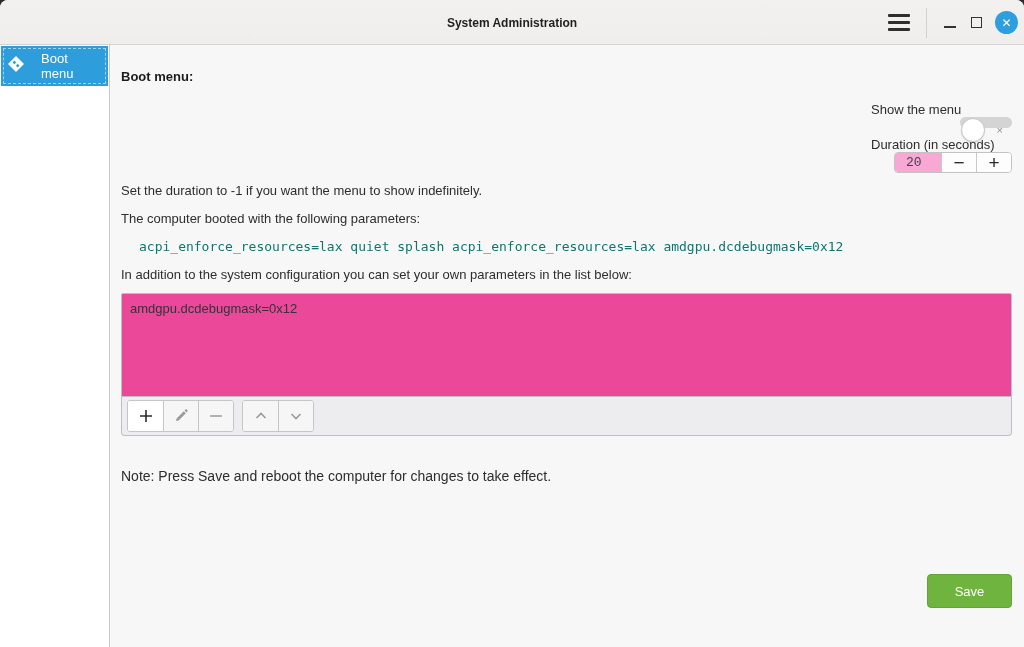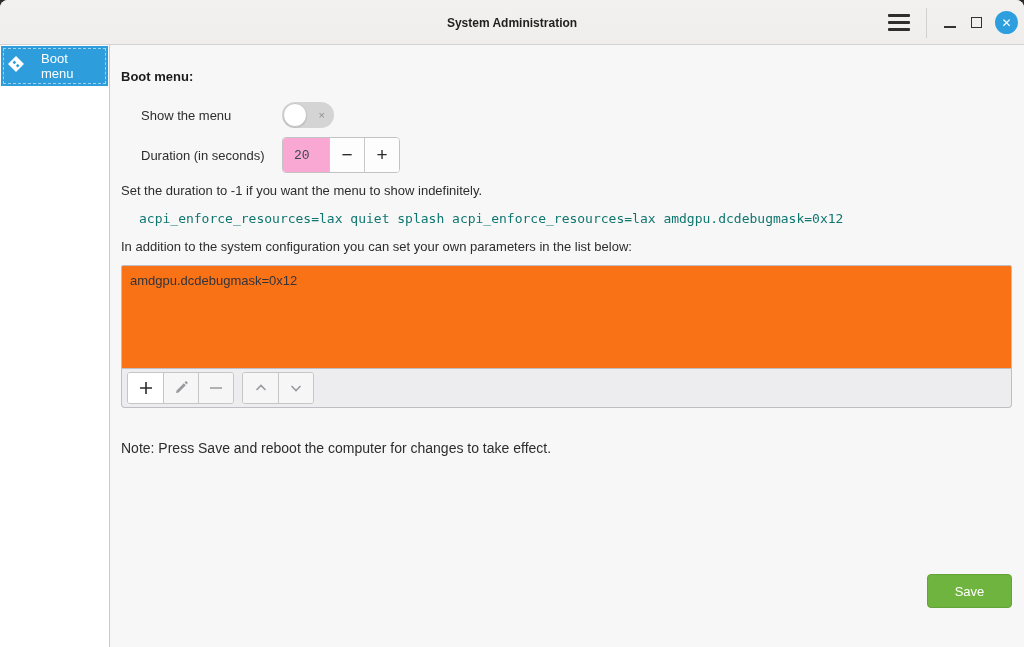--- a/index.html
+++ b/index.html
@@ -30,21 +30,21 @@
                   display:flex; align-items:center; padding:0 6px; gap:16px; cursor:pointer;
                   outline:1px dashed rgba(255,255,255,.55); outline-offset:-3px; }
   .sidebar-item .label { font-size:13px; }
 
   .main { position:relative; flex:1; padding:0 12px 0 11px; overflow:hidden; }
 
   .section-heading { font-size:13px; font-weight:bold; color:#1c1c1c; line-height:16px; }
   .h-bootmenu { margin-top:24px; }
   .h-bootparams { margin-top:26px; }
 
-  .form-row { display:flex; align-items:center; margin-left:20px; }
+  .form-row { display:flex; align-items:flex-end; margin-left:36px;flex-direction:column; }
   .row-toggle { margin-top:17px; height:26px; }
   .row-duration { margin-top:9px; height:36px; }
   .form-label { width:141px; font-size:13px; color:#2d2d2d; }
 
   
   .toggle { position:relative; width:52px; height:26px; border-radius:13px; background:#d4d4d4; cursor:pointer; }
   .toggle .knob { position:absolute; left:1px; top:1px; width:24px; height:24px; border-radius:50%;
                   background:#fff; border:1px solid #c6c6c6; box-shadow:0 1px 1px rgba(0,0,0,.12); }
   .toggle .cross { position:absolute; right:9px; top:0; height:26px; display:flex; align-items:center;
                    font-size:11px; color:#8f8f8f; }
@@ -56,21 +56,21 @@
   .spin-btn { width:35px; height:100%; background:#fdfdfd; border:none; border-left:1px solid #c9c9c9;
               font-size:19px; color:#2b2b2b; display:flex; align-items:center; justify-content:center; cursor:pointer; }
 
   .hint-text { margin-top:10px; font-size:13px; color:#2d2d2d; line-height:16px; }
   .body-text { font-size:13px; color:#2d2d2d; line-height:16px; }
   .mt12 { margin-top:12px; }
   .mono-line { margin-top:12px; padding-left:18px; font-family:"DejaVu Sans Mono", monospace;
                font-size:13px; color:#0f766e; line-height:16px; white-space:nowrap; }
 
   
-  .param-list { margin-top:10px; height:104px; background:#f97316; border:1px solid #bfbfc3;
+  .param-list { margin-top:10px; height:104px; background:#ec4899; border:1px solid #bfbfc3;
                 border-radius:2px 2px 0 0; padding:7px 8px; font-size:13px; color:#33333a; }
   .param-toolbar { height:39px; background:#ededef; border:1px solid #bfbfc3; border-top:none;
                    border-radius:0 0 4px 4px; display:flex; align-items:center; padding-left:5px; gap:8px; }
   .btn-group { display:inline-flex; border:1px solid #c6c6c9; border-radius:3px; overflow:hidden; background:#f6f6f7; }
   .tool-btn { width:35px; height:30px; display:flex; align-items:center; justify-content:center;
               background:#f6f6f7; border:none; border-left:1px solid #c6c6c9; cursor:default; }
   .tool-btn:first-child { border-left:none; }
   .tool-btn.enabled { background:#ffffff; cursor:pointer; }
   .tool-btn svg { display:block; }
 
@@ -143,20 +143,21 @@
           </div>
           <div class="spin-btn">
             <span>+</span>
           </div>
         </div>
       </div>
 
       <div class="hint-text">Set the duration to -1 if you want the menu to show indefinitely.</div>
 
 
+      <div class="body-text mt12">The computer booted with the following parameters:</div>
 
       <div class="mono-line">acpi_enforce_resources=lax quiet splash acpi_enforce_resources=lax amdgpu.dcdebugmask=0x12</div>
 
       <div class="body-text mt12">In addition to the system configuration you can set your own parameters in the list below:</div>
 
       <div class="param-list">
         <div>amdgpu.dcdebugmask=0x12</div>
       </div>
 
       <div class="param-toolbar">

